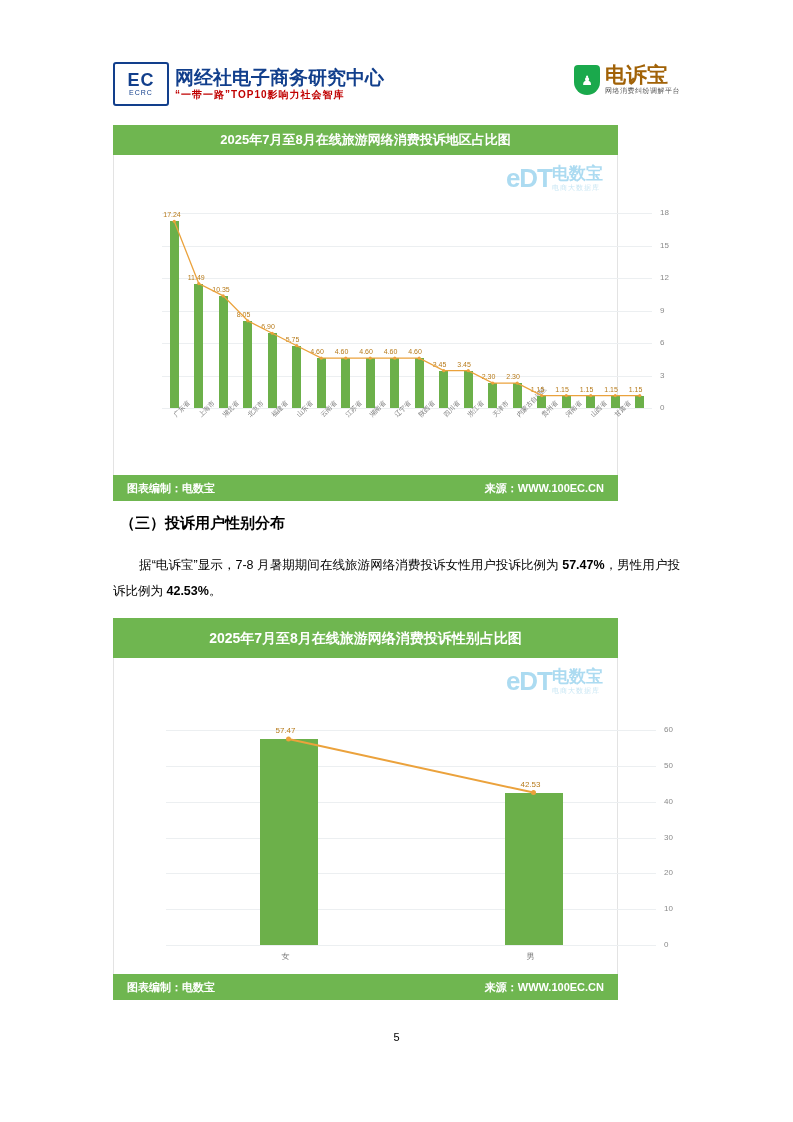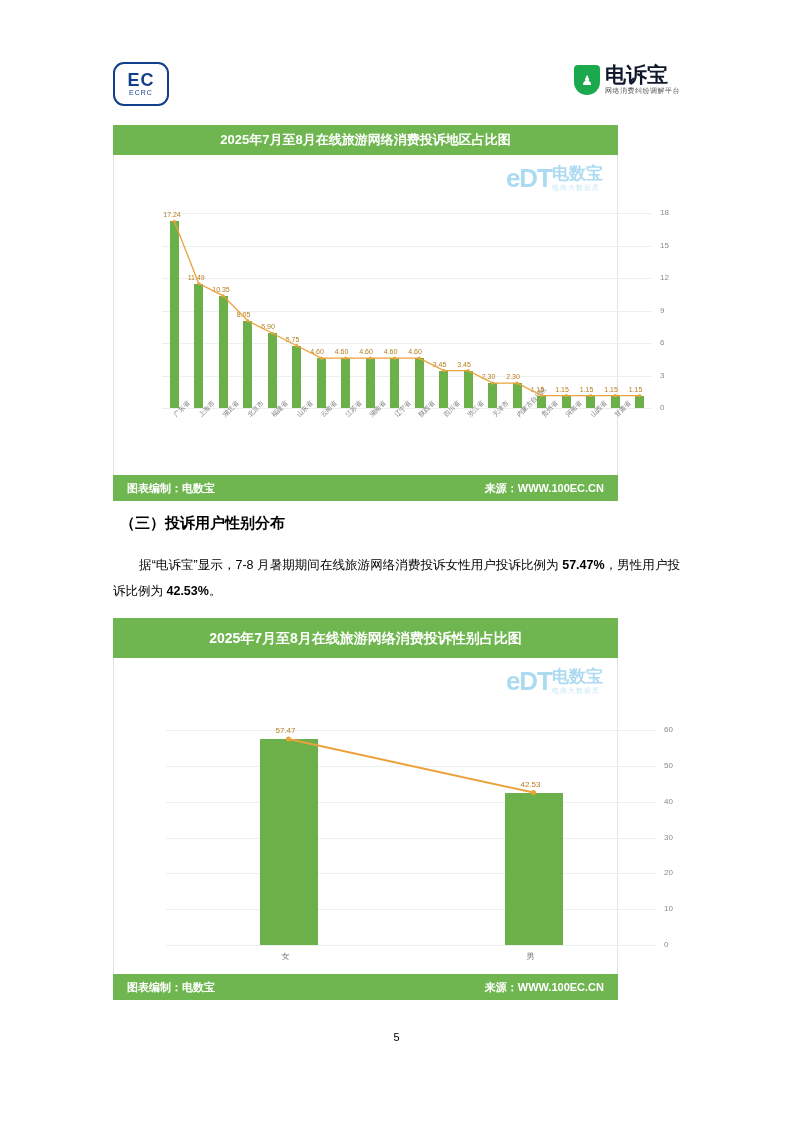--- a/index.html
+++ b/index.html
@@ -20,21 +20,21 @@
 
   
   .header{
     position:absolute;
     top:62px;left:113px;width:567px;height:48px;
   }
   .logo-left{
     position:absolute;left:0;top:0;display:flex;align-items:center;
   }
   .ec-mark{
-    width:52px;height:40px;border:2px solid #123f8c;border-radius:11px;
+    width:52px;height:40px;border:2px solid #123f8c;border-radius:3px;
     display:flex;flex-direction:column;align-items:center;justify-content:center;
     color:#123f8c;
   }
   .ec-mark .ec-top{font-size:18px;font-weight:bold;letter-spacing:1px;line-height:16px;}
   .ec-mark .ec-bot{font-size:7px;letter-spacing:1px;line-height:9px;}
   .logo-left-text{margin-left:6px;}
   .logo-left-text .l1{
     font-size:19px;font-weight:bold;color:#123f8c;line-height:21px;letter-spacing:0px;
   }
   .logo-left-text .l2{
@@ -43,21 +43,21 @@
   .logo-right{
     position:absolute;right:0;top:2px;display:flex;align-items:center;
   }
   .shield{
     width:26px;height:30px;background:#1aa94c;
     border-radius:4px 4px 13px 13px;
     display:flex;align-items:center;justify-content:center;
     color:#fff;font-size:13px;
   }
   .logo-right-text{margin-left:5px;}
-  .logo-right-text .r1{font-size:21px;font-weight:bold;color:#0f172a;line-height:22px;}
+  .logo-right-text .r1{font-size:21px;font-weight:bold;color:#a16207;line-height:22px;}
   .logo-right-text .r2{font-size:7px;color:#555;line-height:10px;letter-spacing:.5px;}
 
   
   .chart-block{position:absolute;left:113px;width:505px;}
   .chart-title{
     background:#6fb650;color:#fff;font-weight:bold;
     font-size:13px;text-align:center;line-height:30px;height:30px;
   }
   .chart-body{
     background:#fff;border:1px solid #e3e3e3;border-top:none;border-bottom:none;
@@ -114,20 +114,24 @@
 </head>
 <body>
 
 <div class="page">
 
   <div class="header">
     <div class="logo-left">
       <div class="ec-mark">
         <div class="ec-top">EC</div>
         <div class="ec-bot">ECRC</div>
+      </div>
+      <div class="logo-left-text">
+        <div class="l1">网经社电子商务研究中心</div>
+        <div class="l2">“一带一路”TOP10影响力社会智库</div>
       </div>
     </div>
     <div class="logo-right">
       <div class="shield">♟</div>
       <div class="logo-right-text">
         <div class="r1">电诉宝</div>
         <div class="r2">网络消费纠纷调解平台</div>
       </div>
     </div>
   </div>

